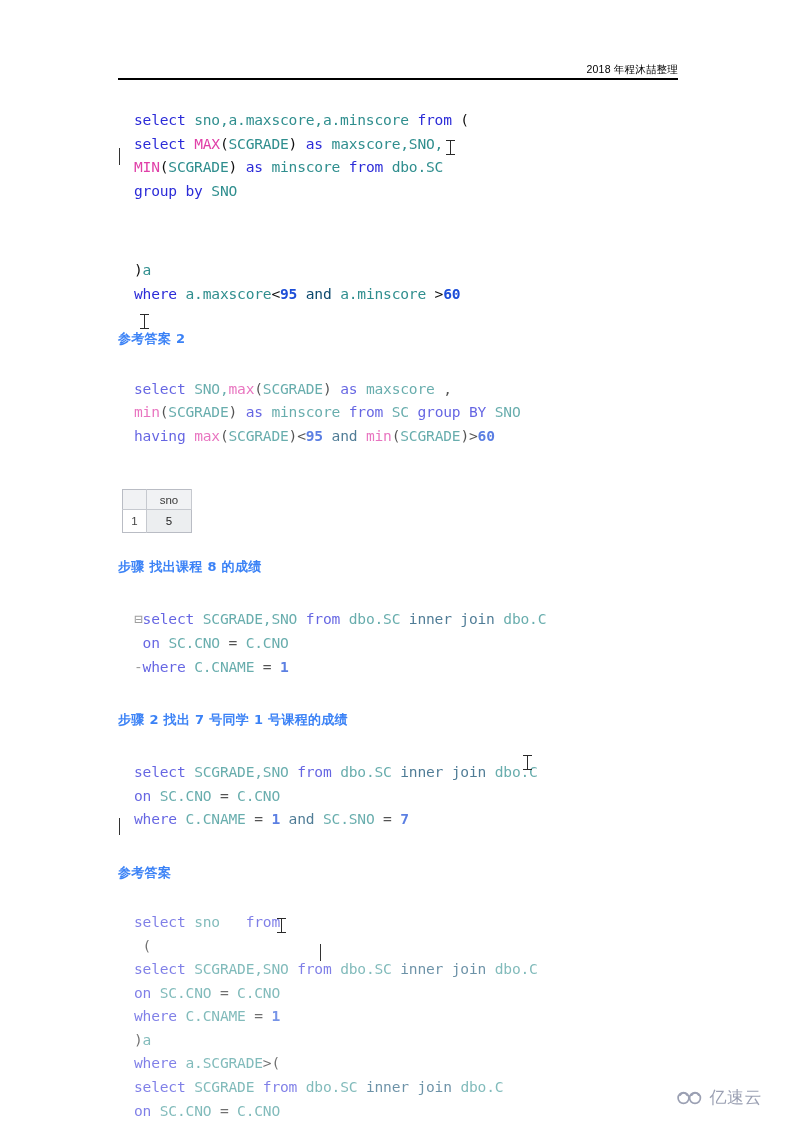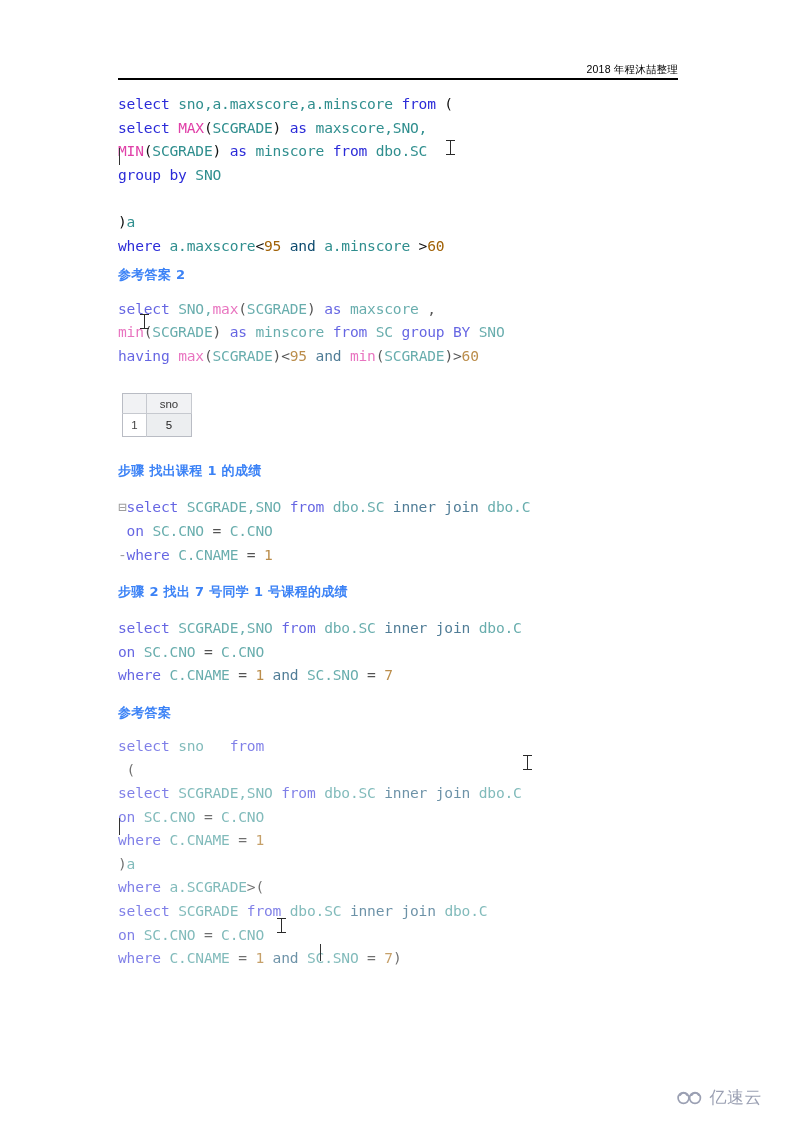--- a/index.html
+++ b/index.html
@@ -57,27 +57,27 @@
     font-family: "DejaVu Sans Mono", "Liberation Mono", monospace;
     font-size: 14.6px;
     line-height: 23.6px;
     white-space: pre;
     color: #1f1fc8;
     letter-spacing: -0.2px;
   }
   .code .kw    { color: #2b2bd8; }        
   .code .id    { color: #2f8e8e; }        
   .code .fn    { color: #e040a8; }        
-  .code .num   { color: #a16207; }        
+  .code .num   { color: #1d4ed8; font-weight: bold; }        
   .code .op    { color: #111111; }        
   .code .dim   { color: #0c4a6e; }        
   .code .plain { color: #1f1fc8; }
   .code .gut   { color: #7a7a7a; }        
 
-  .code-block { margin: 0; }
+  .code-block { margin: 16px; }
   .code-line  { height: 23.6px; }
 
   
   .faded  { opacity: .72; }
   .faded2 { opacity: .60; }
 
   
   .subhead {
     font-family: "DejaVu Sans", "Liberation Sans", sans-serif;
     font-weight: bold;
@@ -236,21 +236,21 @@
         <tr>
           <td class="row-head">1</td>
           <td class="cell-sel">5</td>
         </tr>
       </tbody>
         </table>
     </div>
 
     <div style="height:25px"></div>
 
-    <div class="subhead">步骤 找出课程 1 的成绩</div>
+    <div class="subhead">步骤 找出课程 8 的成绩</div>
 
     <div style="height:15px"></div>
 
     <div class="code code-block faded"><div class="code-line"><span class="gut">⊟</span><span class="kw">select</span><span class="plain"> </span><span class="id">SCGRADE,SNO</span><span class="plain"> </span><span class="kw">from</span><span class="plain"> </span><span class="id">dbo.SC</span><span class="plain"> </span><span class="dim">inner join</span><span class="plain"> </span><span class="id">dbo.C</span></div><div class="code-line"><span class="plain"> </span><span class="kw">on</span><span class="plain"> </span><span class="id">SC.CNO</span><span class="plain"> </span><span class="op">=</span><span class="plain"> </span><span class="id">C.CNO</span></div><div class="code-line"><span class="gut">-</span><span class="kw">where</span><span class="plain"> </span><span class="id">C.CNAME</span><span class="plain"> </span><span class="op">=</span><span class="plain"> </span><span class="num">1</span></div></div>
 
     <div style="height:17px"></div>
 
     <div class="subhead">步骤 2 找出 7 号同学 1 号课程的成绩</div>
 
     <div style="height:15px"></div>

